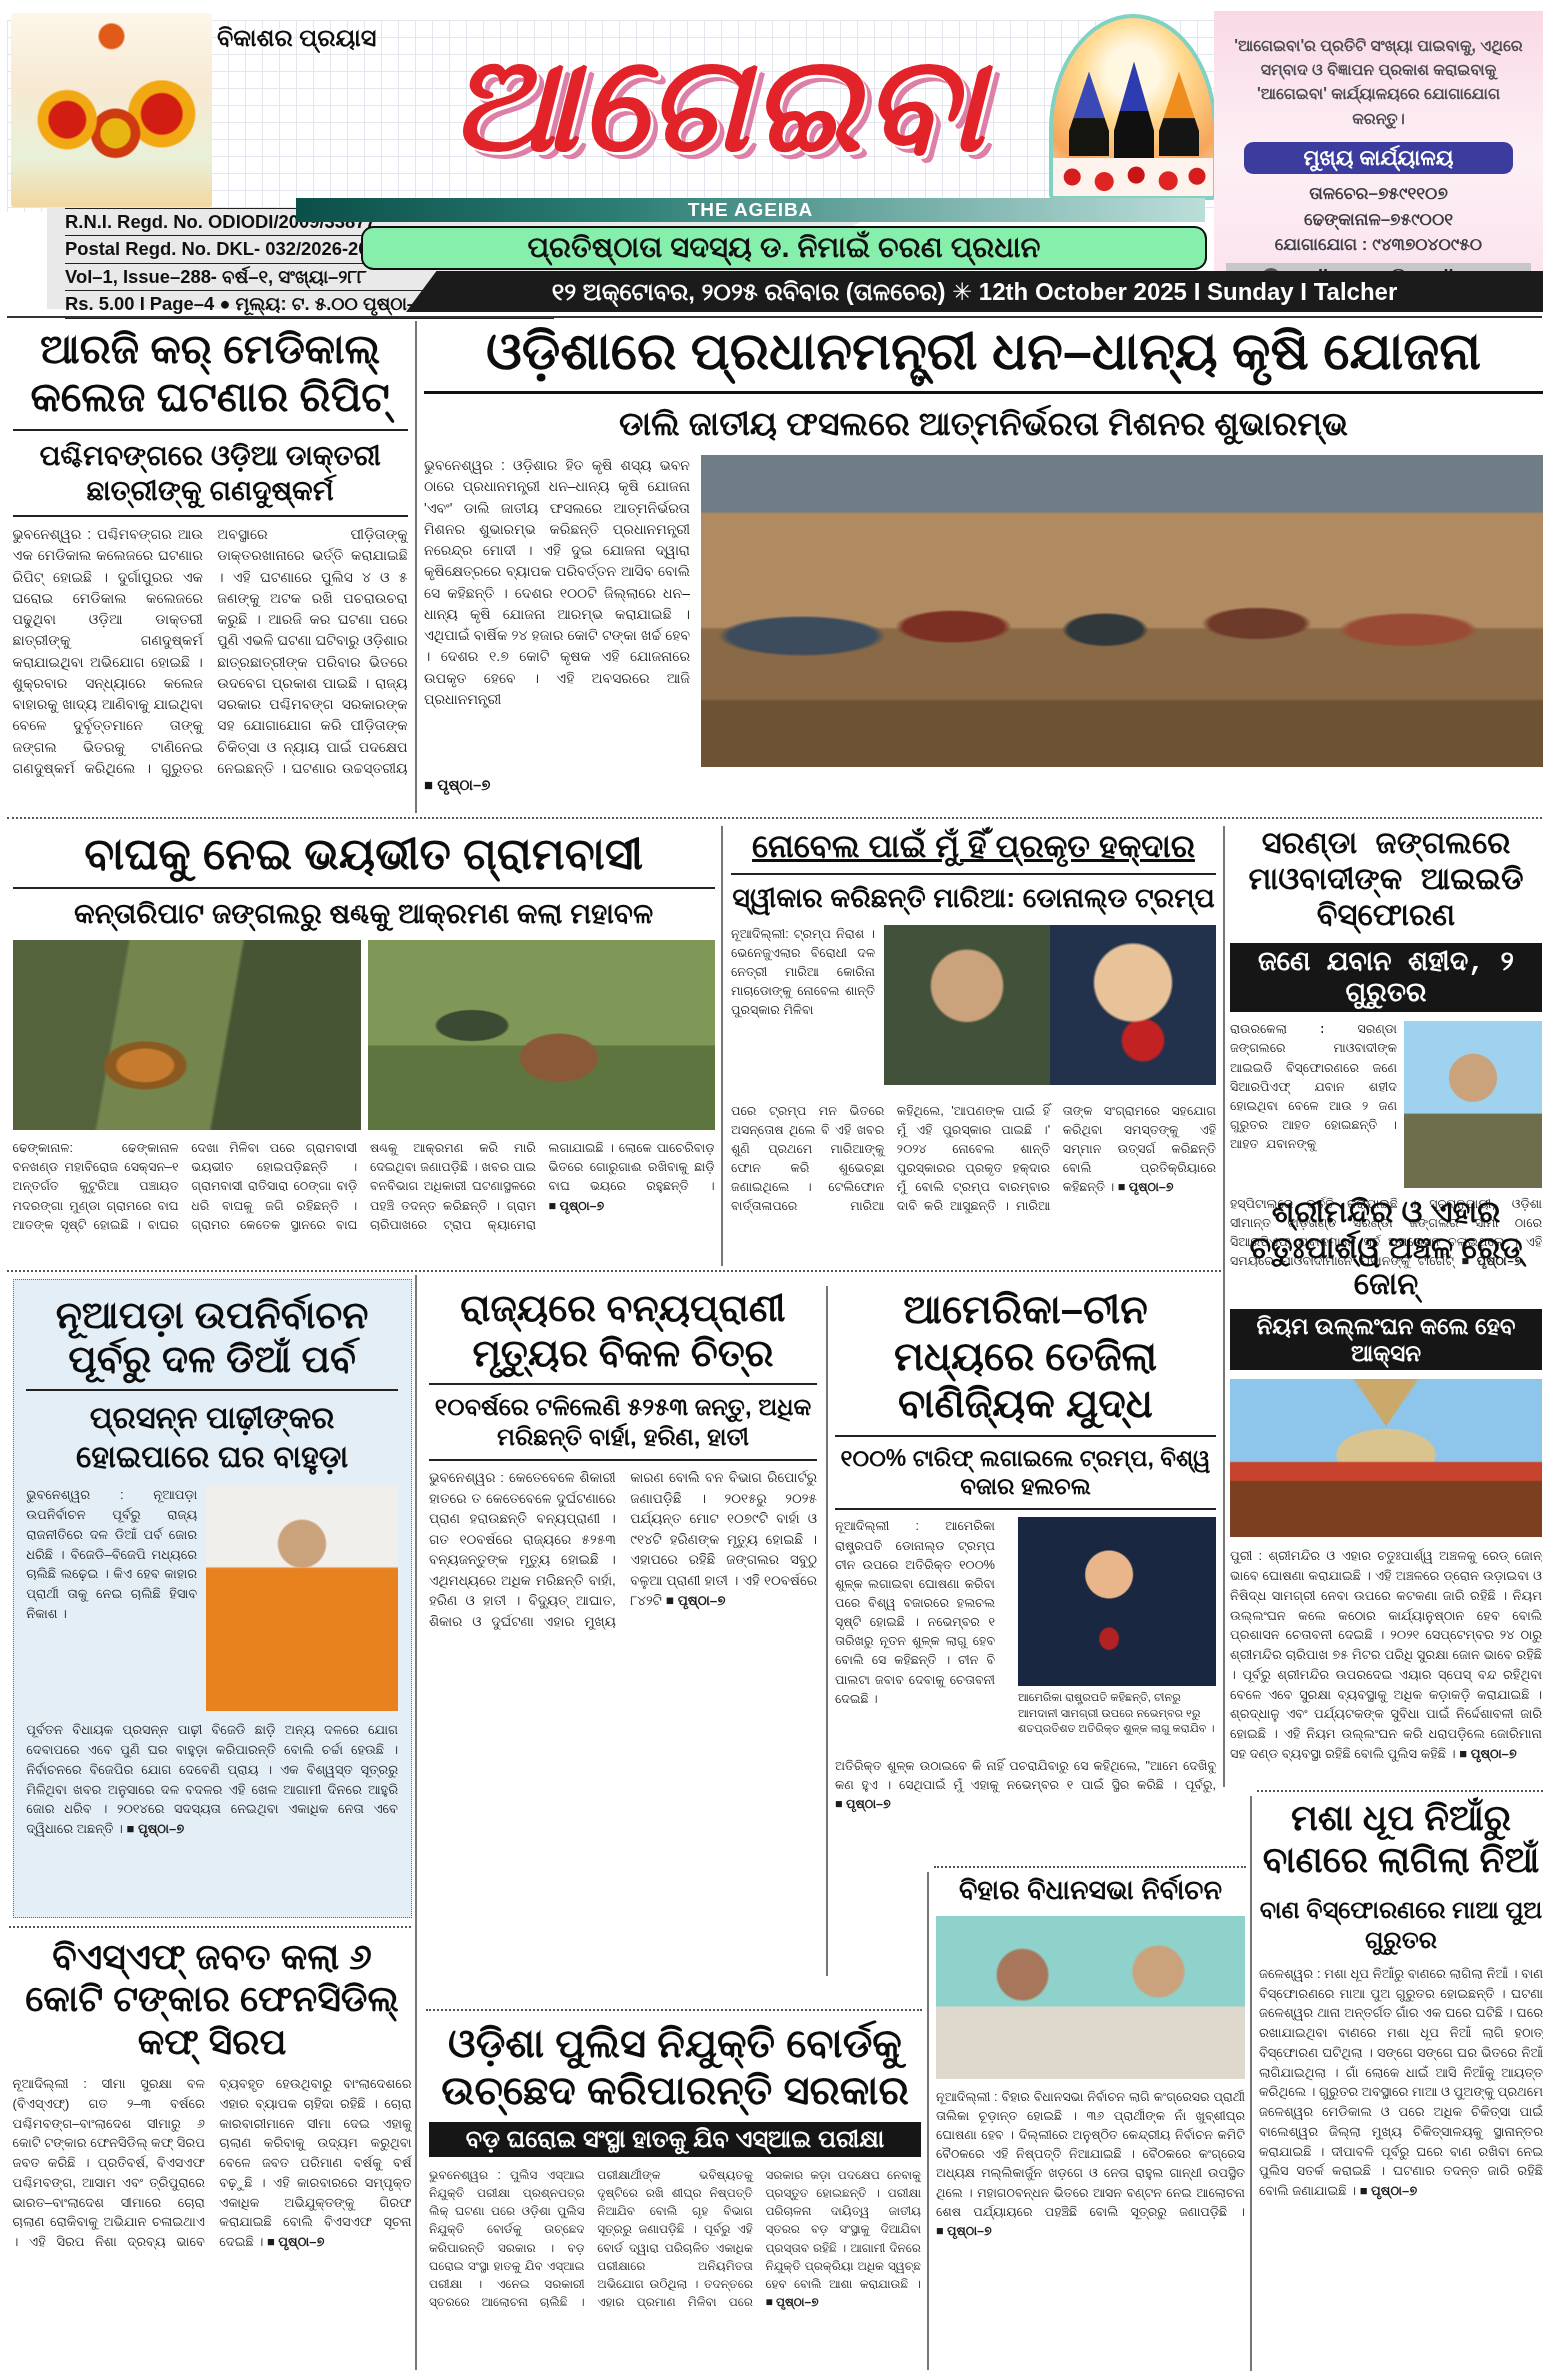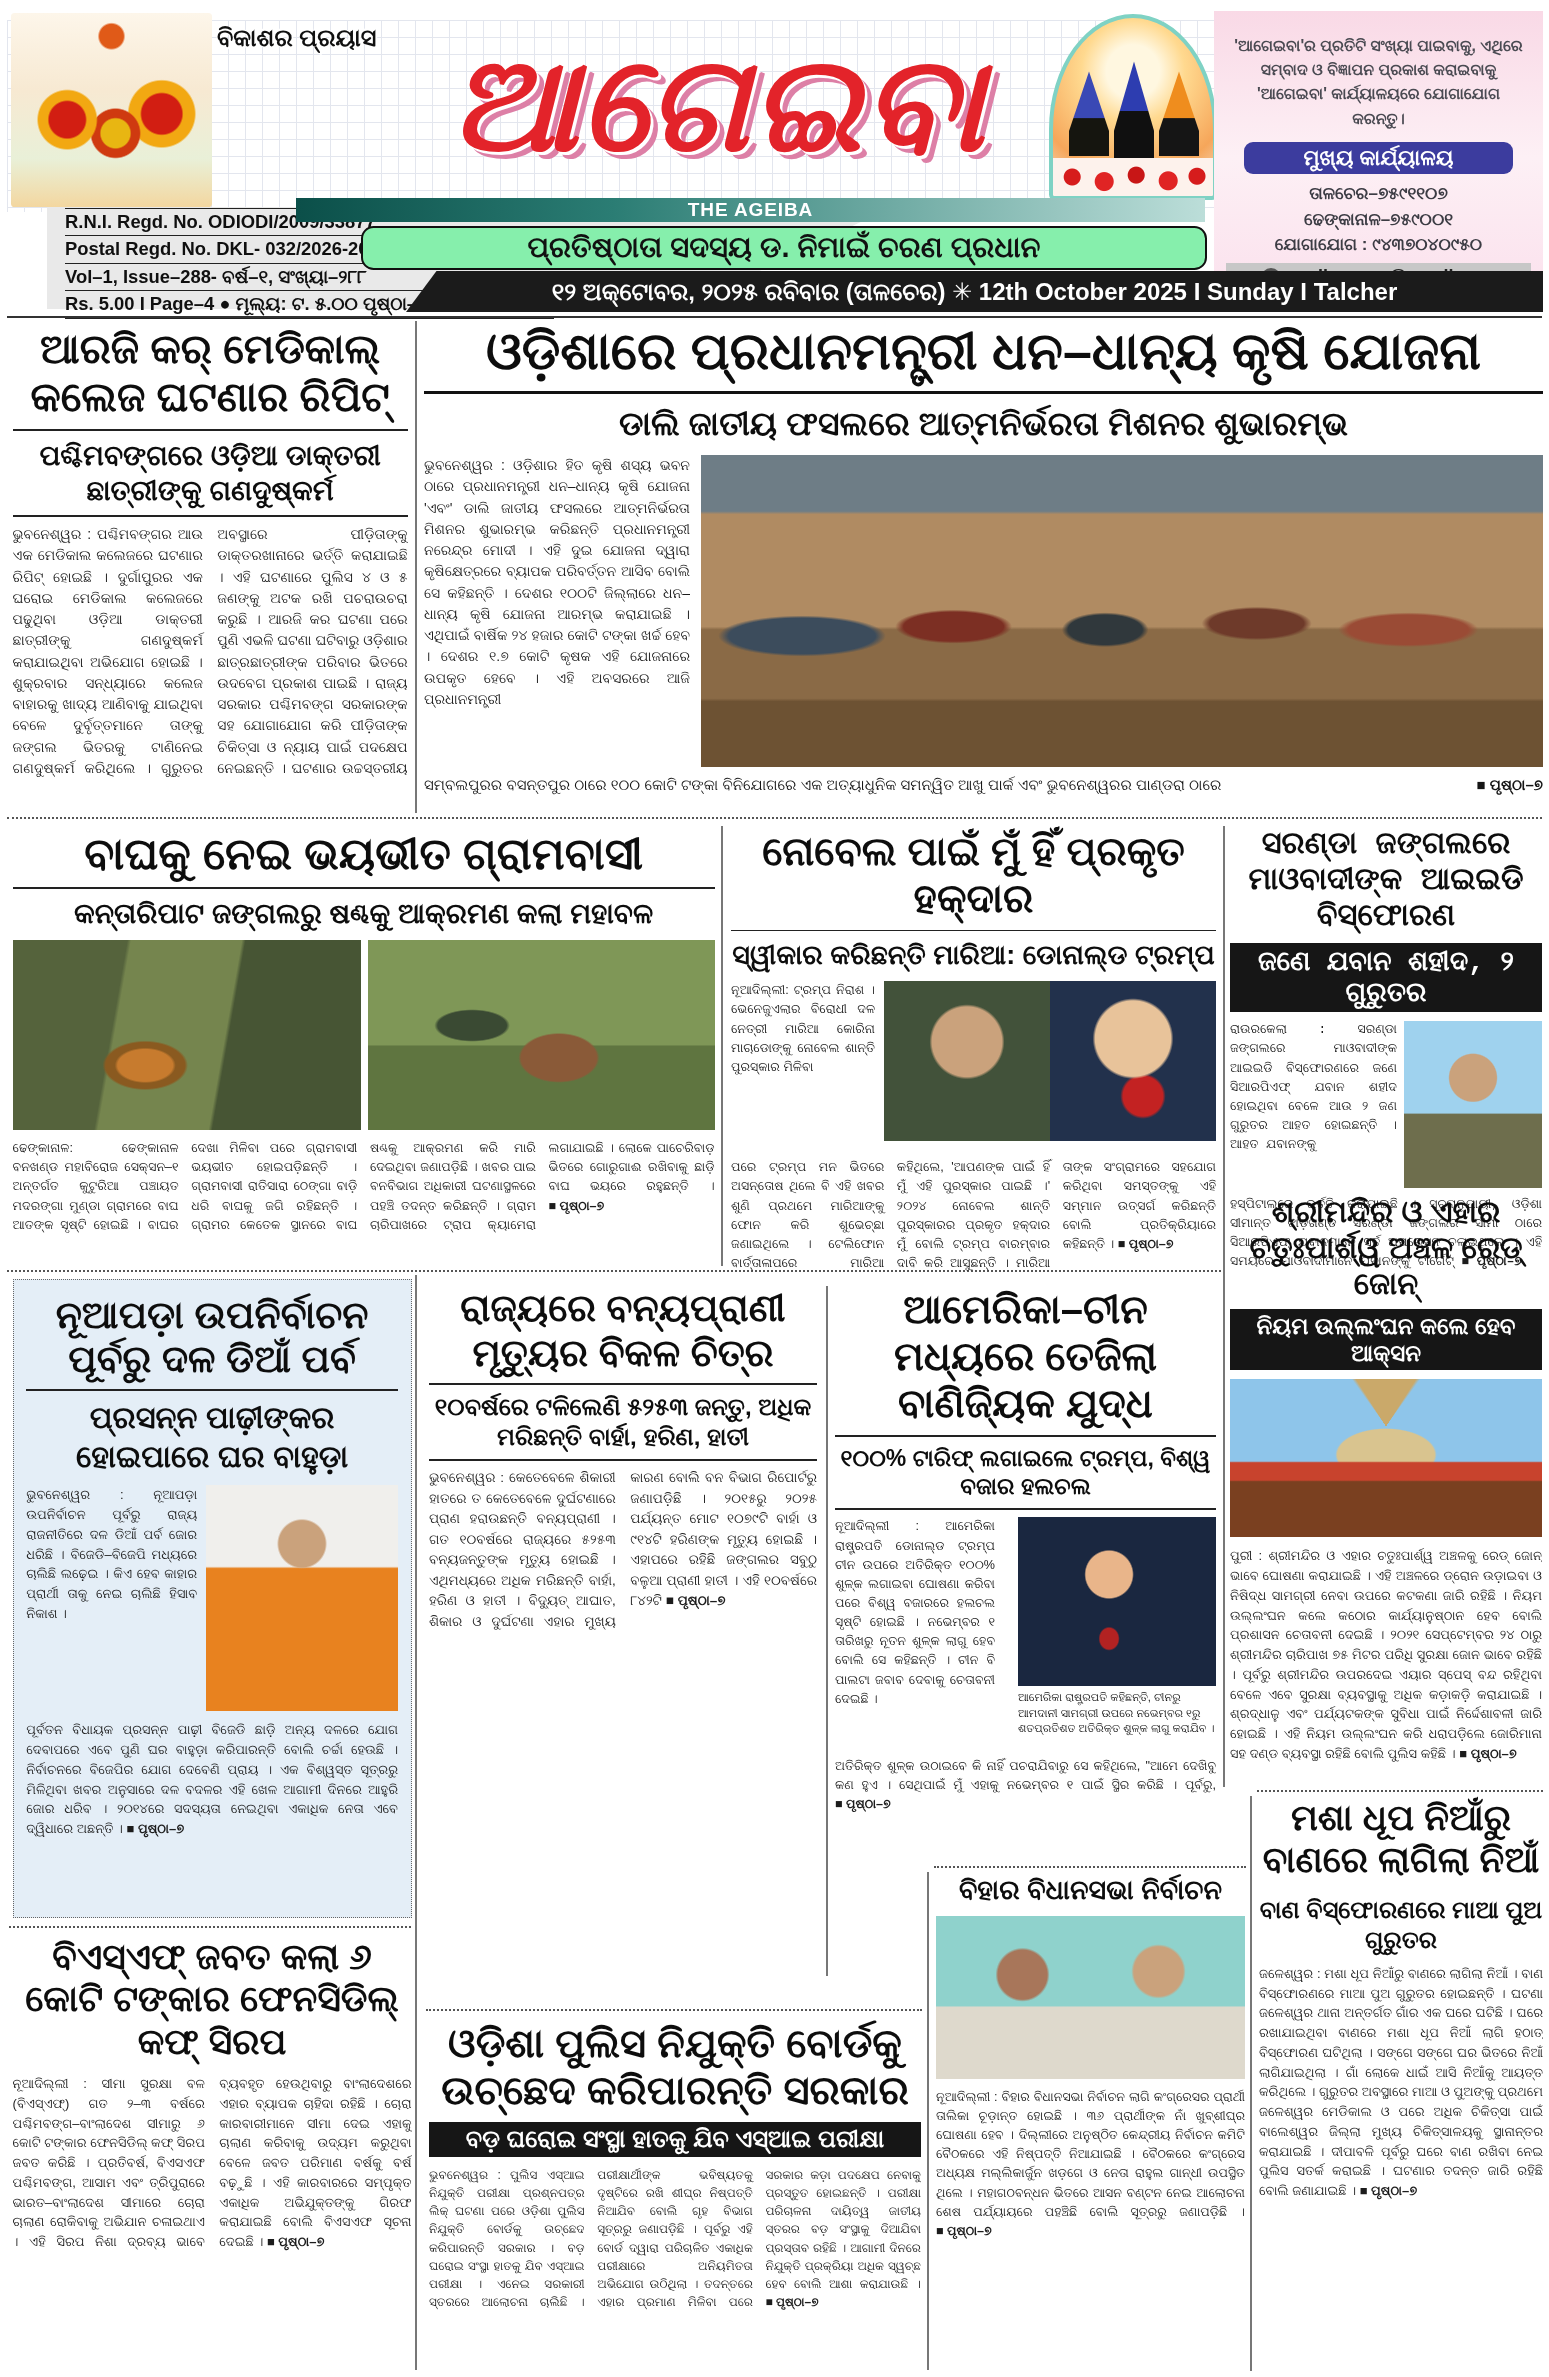--- a/index.html
+++ b/index.html
@@ -180,41 +180,40 @@
 
 <div class="abs story" style="left:424px;top:321px;width:1119px;">
   <div class="hl" style="font-size:52px;">ଓଡ଼ିଶାରେ ପ୍ରଧାନମନ୍ତ୍ରୀ ଧନ–ଧାନ୍ୟ କୃଷି ଯୋଜନା</div>
   <div class="rule3"></div>
   <div class="sub" style="font-size:33px;">ଡାଲି ଜାତୀୟ ଫସଲରେ ଆତ୍ମନିର୍ଭରତା ମିଶନର ଶୁଭାରମ୍ଭ</div>
   <div style="display:flex;gap:10.8px;margin-top:10.8px;">
     <div class="body-txt" style="width:266px;height:312px;overflow:hidden;">ଭୁବନେଶ୍ୱର : ଓଡ଼ିଶାର ହିତ କୃଷି ଶସ୍ୟ ଭବନ ଠାରେ ପ୍ରଧାନମନ୍ତ୍ରୀ ଧନ–ଧାନ୍ୟ କୃଷି ଯୋଜନା 'ଏବଂ' ଡାଲି ଜାତୀୟ ଫସଲରେ ଆତ୍ମନିର୍ଭରତା ମିଶନର ଶୁଭାରମ୍ଭ କରିଛନ୍ତି ପ୍ରଧାନମନ୍ତ୍ରୀ ନରେନ୍ଦ୍ର ମୋଦୀ । ଏହି ଦୁଇ ଯୋଜନା ଦ୍ୱାରା କୃଷିକ୍ଷେତ୍ରରେ ବ୍ୟାପକ ପରିବର୍ତ୍ତନ ଆସିବ ବୋଲି ସେ କହିଛନ୍ତି । ଦେଶର ୧୦୦ଟି ଜିଲ୍ଲାରେ ଧନ–ଧାନ୍ୟ କୃଷି ଯୋଜନା ଆରମ୍ଭ କରାଯାଇଛି । ଏଥିପାଇଁ ବାର୍ଷିକ ୨୪ ହଜାର କୋଟି ଟଙ୍କା ଖର୍ଚ୍ଚ ହେବ । ଦେଶର ୧.୭ କୋଟି କୃଷକ ଏହି ଯୋଜନାରେ ଉପକୃତ ହେବେ । ଏହି ଅବସରରେ ଆଜି ପ୍ରଧାନମନ୍ତ୍ରୀ</div>
     <div class="photo ph-pm" style="flex:1;height:312px;"></div>
   </div>
   <div class="cap" style="margin-top:7.2px;display:flex;justify-content:space-between;gap:12.6px;">
-    <span>ସମ୍ବଲପୁରର ବସନ୍ତପୁର ଠାରେ ୧୦୦ କୋଟି ଟଙ୍କା  ବିନିଯୋଗରେ ଏକ ଅତ୍ୟାଧୁନିକ ସମନ୍ୱିତ ଆଖୁ ପାର୍କ  ଏବଂ ଭୁବନେଶ୍ୱରର ପାଣ୍ଡରା ଠାରେ</span>
     <span class="pgref">■ ପୃଷ୍ଠା–୭</span>
   </div>
 </div>
 
 <div class="abs story" style="left:12.6px;top:828px;width:702px;">
   <div class="hl" style="font-size:44px;">ବାଘକୁ ନେଇ ଭୟଭୀତ ଗ୍ରାମବାସୀ</div>
   <div class="rule"></div>
   <div class="sub" style="font-size:28px;">କନ୍ତାରିପାଟ ଜଙ୍ଗଲରୁ ଷଣ୍ଢକୁ ଆକ୍ରମଣ କଲା ମହାବଳ</div>
   <div style="display:flex;gap:7.2px;margin-top:9px;">
     <div class="photo ph-tiger" style="width:348px;height:190px;"></div>
     <div class="photo ph-cow" style="width:347px;height:190px;"></div>
   </div>
   <div class="body-txt cols4" style="margin-top:9px;height:101px;overflow:hidden;font-size:12.6px;">
     <span>ଢେଙ୍କାନାଳ: ଢେଙ୍କାନାଳ ବନଖଣ୍ଡ ମହାବିରୋଜ ସେକ୍ସନ–୧ ଅନ୍ତର୍ଗତ କୁଟୁରିଆ ପଞ୍ଚାୟତ ମଦରଙ୍ଗା ମୁଣ୍ଡା ଗ୍ରାମରେ ବାଘ ଆତଙ୍କ ସୃଷ୍ଟି ହୋଇଛି । ବାଘର ଦେଖା ମିଳିବା ପରେ ଗ୍ରାମବାସୀ ଭୟଭୀତ ହୋଇପଡ଼ିଛନ୍ତି । ଗ୍ରାମବାସୀ ରାତିସାରା ଠେଙ୍ଗା ବାଡ଼ି ଧରି ବାଘକୁ ଜଗି ରହିଛନ୍ତି । ଗ୍ରାମର କେତେକ ସ୍ଥାନରେ ବାଘ ଷଣ୍ଢକୁ ଆକ୍ରମଣ କରି ମାରି ଦେଇଥିବା ଜଣାପଡ଼ିଛି । ଖବର ପାଇ ବନବିଭାଗ ଅଧିକାରୀ ଘଟଣାସ୍ଥଳରେ ପହଞ୍ଚି ତଦନ୍ତ କରିଛନ୍ତି । ଗ୍ରାମ ଚାରିପାଖରେ ଟ୍ରାପ କ୍ୟାମେରା ଲଗାଯାଇଛି । ଲୋକେ ପାଚେରିବାଡ଼ ଭିତରେ ଗୋରୁଗାଈ ରଖିବାକୁ ଛାଡ଼ି ବାଘ ଭୟରେ ରହୁଛନ୍ତି ।</span>
     <span class="pgref">■ ପୃଷ୍ଠା–୭</span>
   </div>
 </div>
 
 <div class="abs story" style="left:731px;top:828px;width:485px;">
-  <div class="hl" style="font-size:40px;">ନୋବେଲ ପାଇଁ ମୁଁ ହିଁ ପ୍ରକୃତ ହକ୍‌ଦାର</div>
+  <div class="hl" style="font-size:32px;text-decoration:underline;">ନୋବେଲ ପାଇଁ ମୁଁ ହିଁ ପ୍ରକୃତ ହକ୍‌ଦାର</div>
   <div class="rule"></div>
   <div class="sub" style="font-size:27px;">ସ୍ୱୀକାର କରିଛନ୍ତି ମାରିଆ: ଡୋନାଲ୍ଡ ଟ୍ରମ୍ପ</div>
   <div style="display:flex;gap:9px;margin-top:9px;">
     <div class="body-txt" style="width:144px;height:160px;overflow:hidden;font-size:12.6px;">ନୂଆଦିଲ୍ଲୀ: ଟ୍ରମ୍ପ ନିରାଶ । ଭେନେଜୁଏଲାର ବିରୋଧୀ ଦଳ ନେତ୍ରୀ ମାରିଆ କୋରିନା ମାଚାଡୋଙ୍କୁ ନୋବେଲ ଶାନ୍ତି ପୁରସ୍କାର ମିଳିବା</div>
     <div class="photo ph-nobel" style="flex:1;height:160px;"></div>
   </div>
   <div class="body-txt cols3" style="margin-top:17px;height:133px;overflow:hidden;font-size:12.6px;">
     <span>ପରେ ଟ୍ରମ୍ପ ମନ ଭିତରେ ଅସନ୍ତୋଷ ଥିଲେ ବି ଏହି ଖବର ଶୁଣି ପ୍ରଥମେ ମାରିଆଙ୍କୁ ଫୋନ କରି ଶୁଭେଚ୍ଛା ଜଣାଇଥିଲେ । ଟେଲିଫୋନ ବାର୍ତ୍ତାଳାପରେ ମାରିଆ କହିଥିଲେ, 'ଆପଣଙ୍କ ପାଇଁ ହିଁ ମୁଁ ଏହି ପୁରସ୍କାର ପାଇଛି ।' ୨୦୨୪ ନୋବେଲ ଶାନ୍ତି ପୁରସ୍କାରର ପ୍ରକୃତ ହକ୍‌ଦାର ମୁଁ ବୋଲି ଟ୍ରମ୍ପ ବାରମ୍ବାର ଦାବି କରି ଆସୁଛନ୍ତି । ମାରିଆ ତାଙ୍କ ସଂଗ୍ରାମରେ ସହଯୋଗ କରିଥିବା ସମସ୍ତଙ୍କୁ ଏହି ସମ୍ମାନ ଉତ୍ସର୍ଗ କରିଛନ୍ତି ବୋଲି ପ୍ରତିକ୍ରିୟାରେ କହିଛନ୍ତି ।</span>
     <span class="pgref">■ ପୃଷ୍ଠା–୭</span>
   </div>

